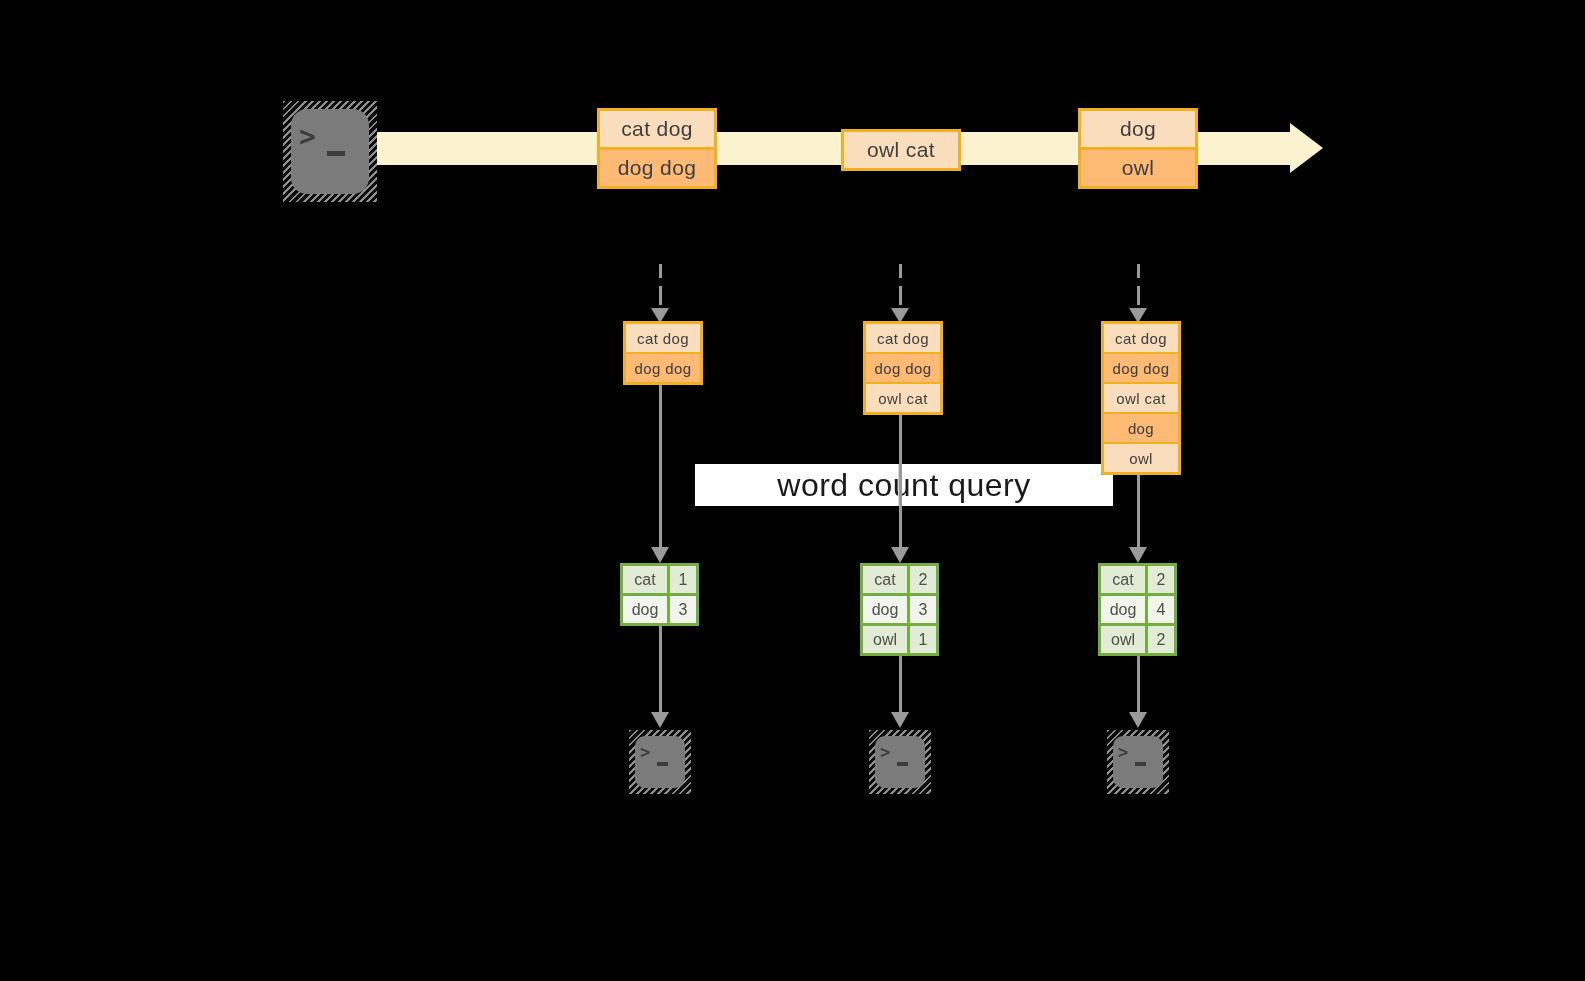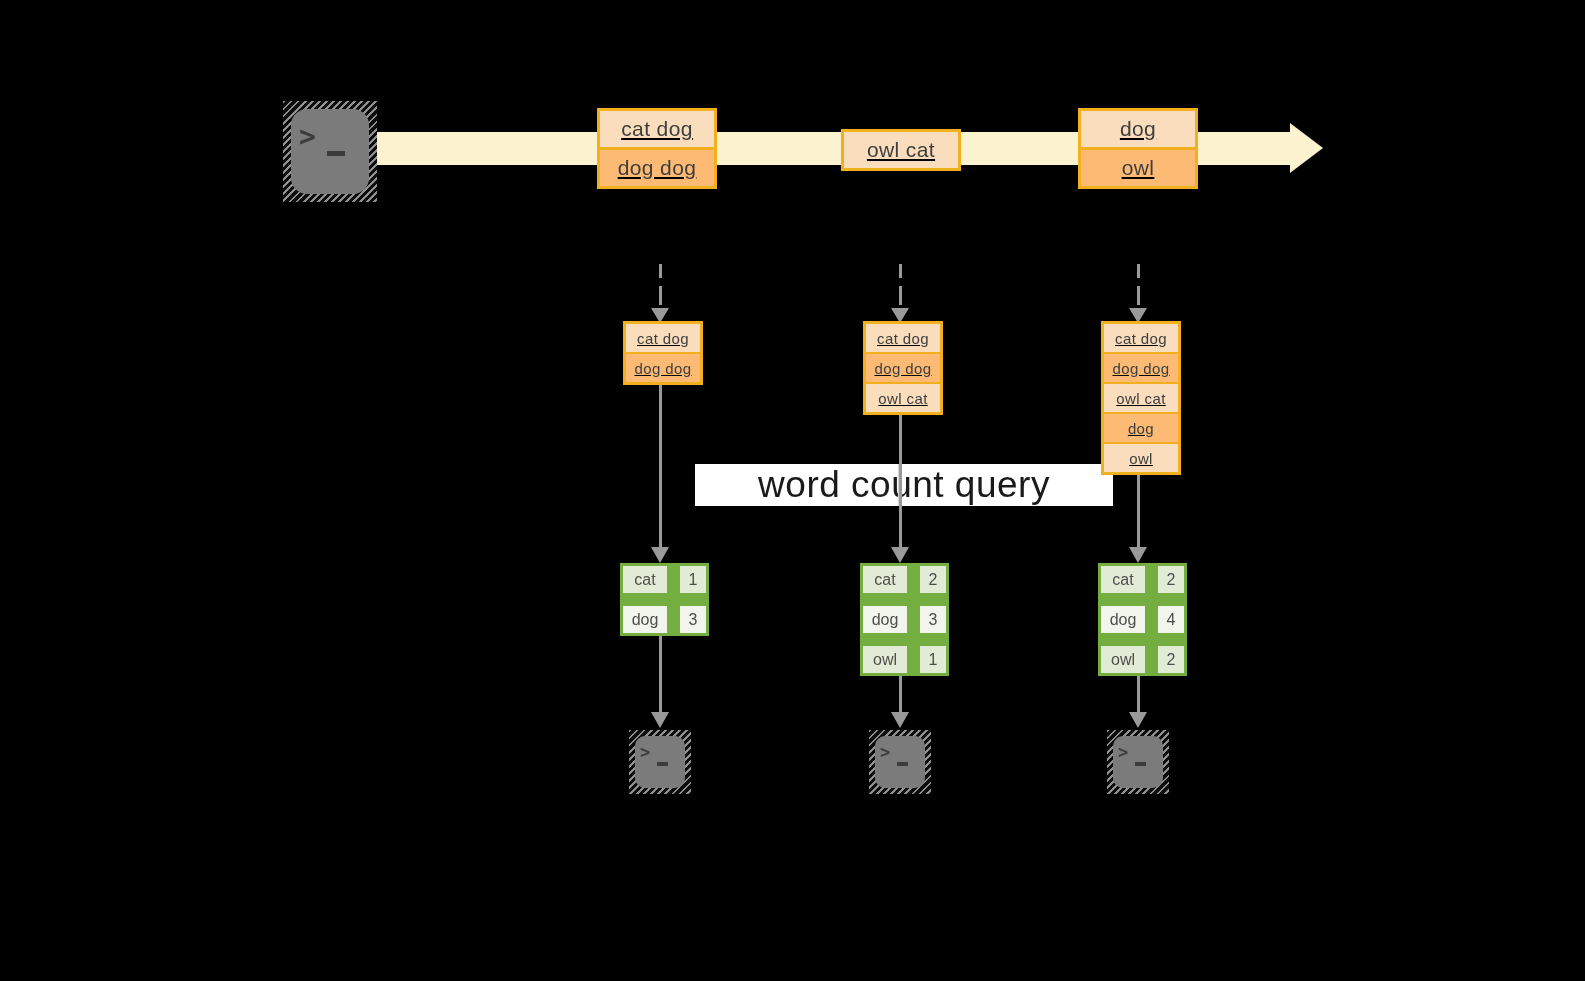--- a/index.html
+++ b/index.html
@@ -21,21 +21,21 @@
                 font-family:"DejaVu Sans Mono",monospace;}
   .term-bar{position:absolute;background:#3c3c3c;}
   #src-terminal{left:283px;top:101px;width:94px;height:101px;z-index:2;}
   #src-terminal .term-chevron{left:16px;top:22px;font-size:28px;}
   #src-terminal .term-bar{left:44px;top:50px;width:18px;height:5px;}
   .terminal.small{width:62px;height:64px;}
   .terminal.small .term-chevron{left:11px;top:14px;font-size:17px;}
   .terminal.small .term-bar{left:28px;top:32px;width:11px;height:4px;}
 
   
-  .rec-box{position:absolute;border:3px solid #f2b01e;background:#f2b01e;z-index:3;text-decoration:underline;}
+  .rec-box{position:absolute;border:3px solid #f2b01e;background:#f2b01e;z-index:3;}
   .rec-cell{display:flex;align-items:center;justify-content:center;
             color:#3e3e3e;letter-spacing:.4px;}
   .rec-cell + .rec-cell{margin-top:3px;}
   .stream-box{width:114px;}
   .stream-box .rec-cell{height:36px;font-size:21px;}
   .acc-box{width:74px;border-width:3px;z-index:7;}
   .acc-box .rec-cell{height:28px;font-size:15px;}
   .acc-box .rec-cell + .rec-cell{margin-top:2px;}
   .fill-dark{background:#f9ddbc;}
   .fill-light{background:#fdba74;}
@@ -43,25 +43,25 @@
   
   .vline{position:absolute;width:3px;background:#9a9a9a;z-index:6;}
   .vhead{position:absolute;width:0;height:0;z-index:6;
          border-left:9px solid transparent;border-right:9px solid transparent;
          border-top:16px solid #9a9a9a;}
   .vhead.dash-head{border-top-width:15px;}
 
   
   .banner{position:absolute;left:695px;top:464px;width:418px;height:42px;background:#fff;z-index:4;
           display:flex;align-items:center;justify-content:center;
-          font-size:37px;font-weight:300;color:#1a1a1a;letter-spacing:.5px;}
+          font-size:32px;font-weight:300;color:#1a1a1a;letter-spacing:.5px;}
   .banner-line{position:absolute;left:898px;top:464px;width:3px;height:42px;background:#d6d6d6;z-index:5;}
 
   
-  .wc-table{position:absolute;display:grid;grid-template-columns:44px 26px;gap:13px;
+  .wc-table{position:absolute;display:grid;grid-template-columns:44px 26px;gap:3px;
             background:#74ad40;border:3px solid #74ad40;z-index:7;}
   .wc-cell{height:27px;display:flex;align-items:center;justify-content:center;
            font-size:16px;color:#4e4e4e;}
   .row-dark{background:#e2ebd5;}
   .row-light{background:#f1f5eb;}
 </style>
 </head>
 <body>
 
 <div id="canvas">

